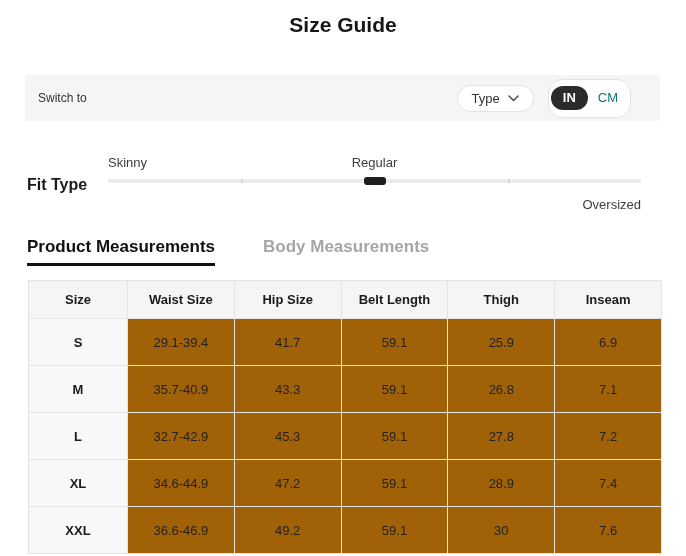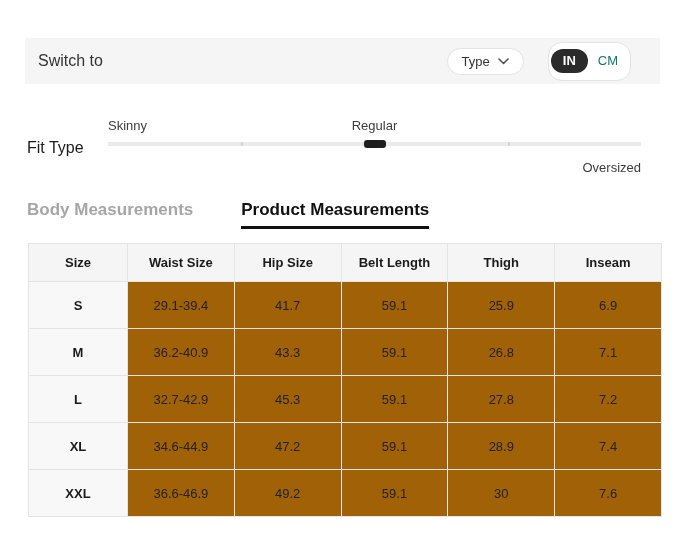--- a/index.html
+++ b/index.html
@@ -21,22 +21,22 @@
   }
 
   
   .switch-bar {
     margin:38px 26px 0 25px;
     height:46px;
     background:#f5f5f5;
     display:flex; align-items:center;
     padding:0 29px 0 13px;
   }
-  .switch-label { font-size:16px; color:#333; }
-  .switch-controls { margin-left:auto; display:flex; align-items:center; gap:24px; }
+  .switch-label { font-size:12px; color:#333; }
+  .switch-controls { margin-left:auto; display:flex; align-items:center; gap:14px; }
   .type-pill {
     display:flex; align-items:center; gap:8px;
     height:27px; padding:0 14px;
     background:#fff; border:1px solid #e3e3e3; border-radius:14px;
     font-family:"Liberation Sans", sans-serif;
     font-size:13px; color:#333; cursor:pointer;
   }
   .type-pill svg { display:block; }
   .unit-toggle {
     display:flex; align-items:center;
@@ -44,21 +44,21 @@
     background:#fff; border:1px solid #e3e3e3; border-radius:14px;
   }
   .unit-seg {
     font-size:13px; line-height:24px;
     padding:0 10px; border-radius:12px; color:#0f766e; cursor:pointer;
   }
   .unit-seg.selected { background:#2b2b2b; color:#fff; font-weight:bold; padding:0 12px; }
 
   
   .fit-row { margin:34px 45px 0 27px; display:flex; }
-  .fit-label { font-size:16px; font-weight:normal; color:#1b1b1b; align-self:flex-end; width:81px; line-height:20px; }
+  .fit-label { font-size:16px; font-weight:bold; color:#1b1b1b; align-self:flex-end; width:81px; line-height:20px; }
   .slider { flex:1; position:relative; height:40px; }
   .slider-labels { position:relative; height:16px; font-size:13px; color:#3d3d3d; }
   .slider-label { position:absolute; top:0; white-space:nowrap; cursor:pointer; }
   .slider-label.pos-left { left:0; }
   .slider-label.pos-center { left:50%; transform:translateX(-50%); }
   .slider-label.pos-right { right:0;margin-top:42px; }
   .slider-track {
     position:relative; margin-top:8px; height:4px; background:#ebebeb; cursor:pointer;
   }
   .slider-tick { position:absolute; top:0; width:2px; height:4px; background:#d4d4d4; }
@@ -94,20 +94,21 @@
   }
   .size-table tbody tr { height:47px; }
   .size-table tbody th { background:#f8f8f8; font-weight:bold; color:#1b1b1b; }
   .size-table tbody td { background:#a16207; font-weight:normal; }
 </style>
 </head>
 <body>
 
 <div class="page">
 
+  <h1 class="page-title">Size Guide</h1>
 
   <div class="switch-bar">
     <span class="switch-label">Switch to</span>
     <div class="switch-controls">
       <button class="type-pill">
         <span>Type</span>
         <span>
           <svg width="11" height="7" viewBox="0 0 11 7">
               <polyline points="1,1 5.5,5.5 10,1" fill="none" stroke="#555" stroke-width="1.6" stroke-linecap="round" stroke-linejoin="round"></polyline>
             </svg>
@@ -130,22 +131,22 @@
       </div>
       <div class="slider-track">
         <span class="slider-tick t1"></span>
         <span class="slider-tick t2"></span>
         <span class="slider-handle"></span>
       </div>
     </div>
   </div>
 
   <div class="tabs">
+    <div class="tab active">Product Measurements</div>
     <div class="tab">Body Measurements</div>
-    <div class="tab active">Product Measurements</div>
   </div>
 
   <table class="size-table">
     <colgroup>
       <col style="width:99px">
         <col>
         <col>
         <col>
         <col>
         <col>
@@ -164,21 +165,21 @@
         <tr>
           <th>S</th>
           <td>29.1-39.4</td>
           <td>41.7</td>
           <td>59.1</td>
           <td>25.9</td>
           <td>6.9</td>
         </tr>
         <tr>
           <th>M</th>
-          <td>36.2-40.9</td>
+          <td>35.7-40.9</td>
           <td>43.3</td>
           <td>59.1</td>
           <td>26.8</td>
           <td>7.1</td>
         </tr>
         <tr>
           <th>L</th>
           <td>32.7-42.9</td>
           <td>45.3</td>
           <td>59.1</td>

